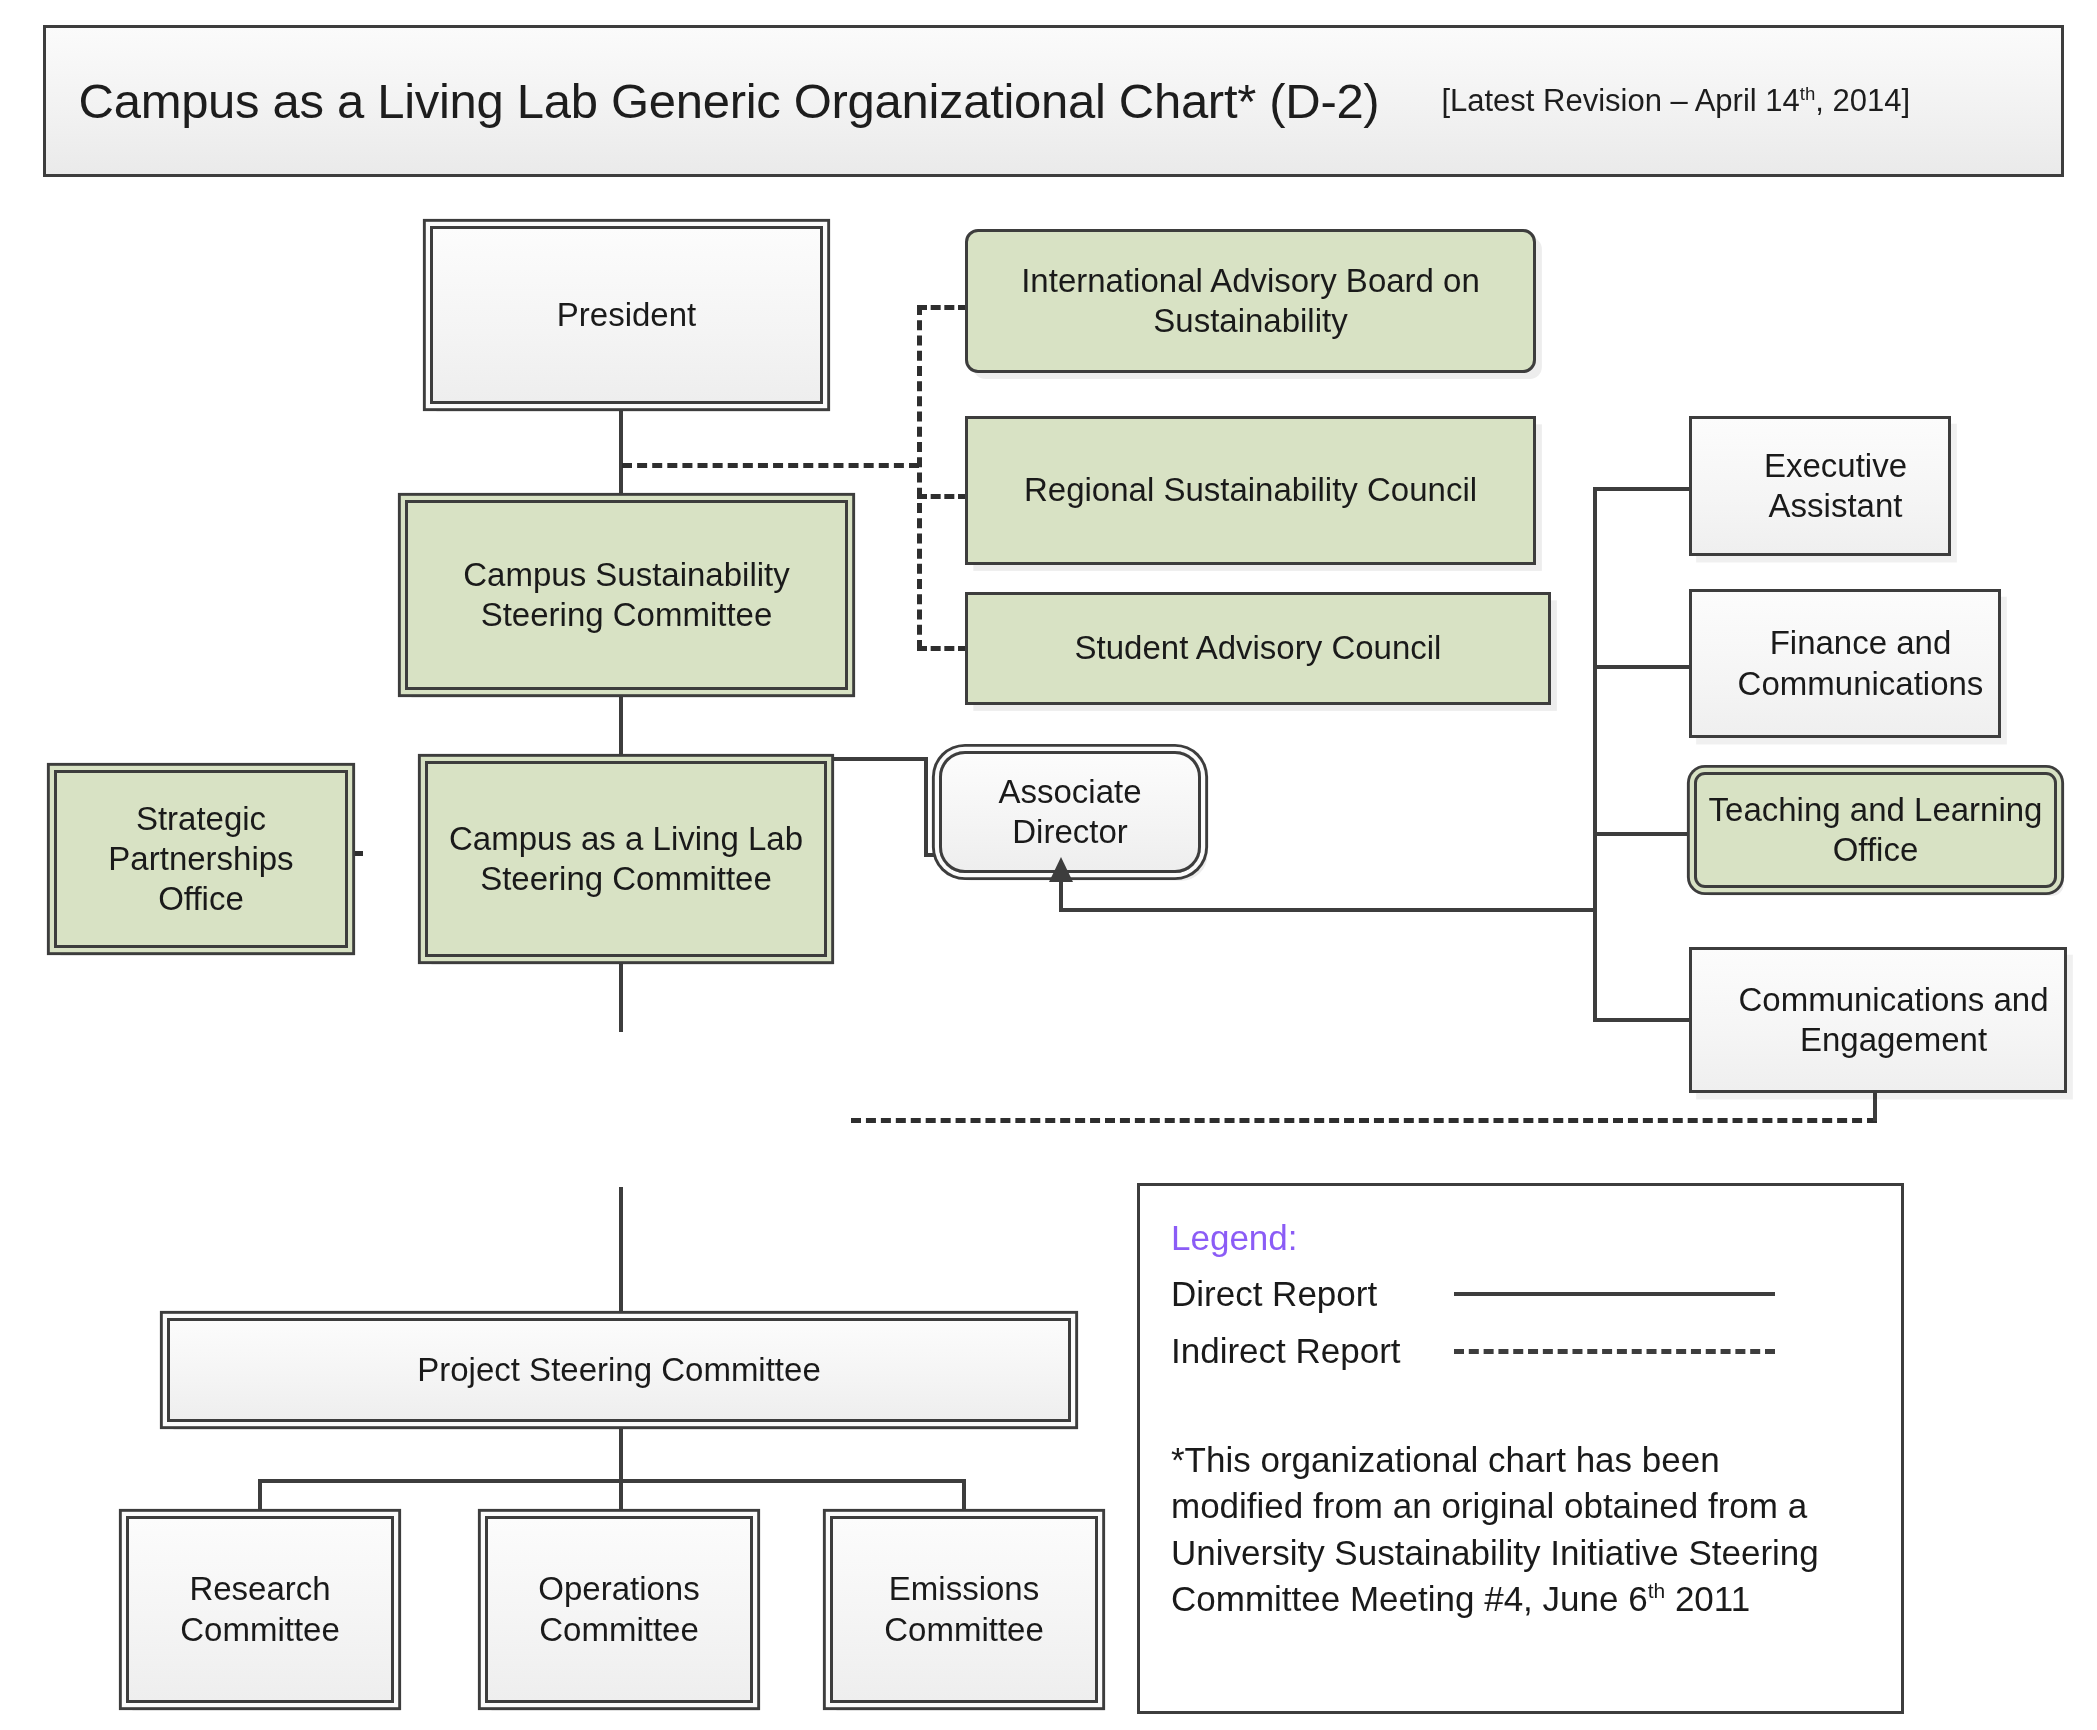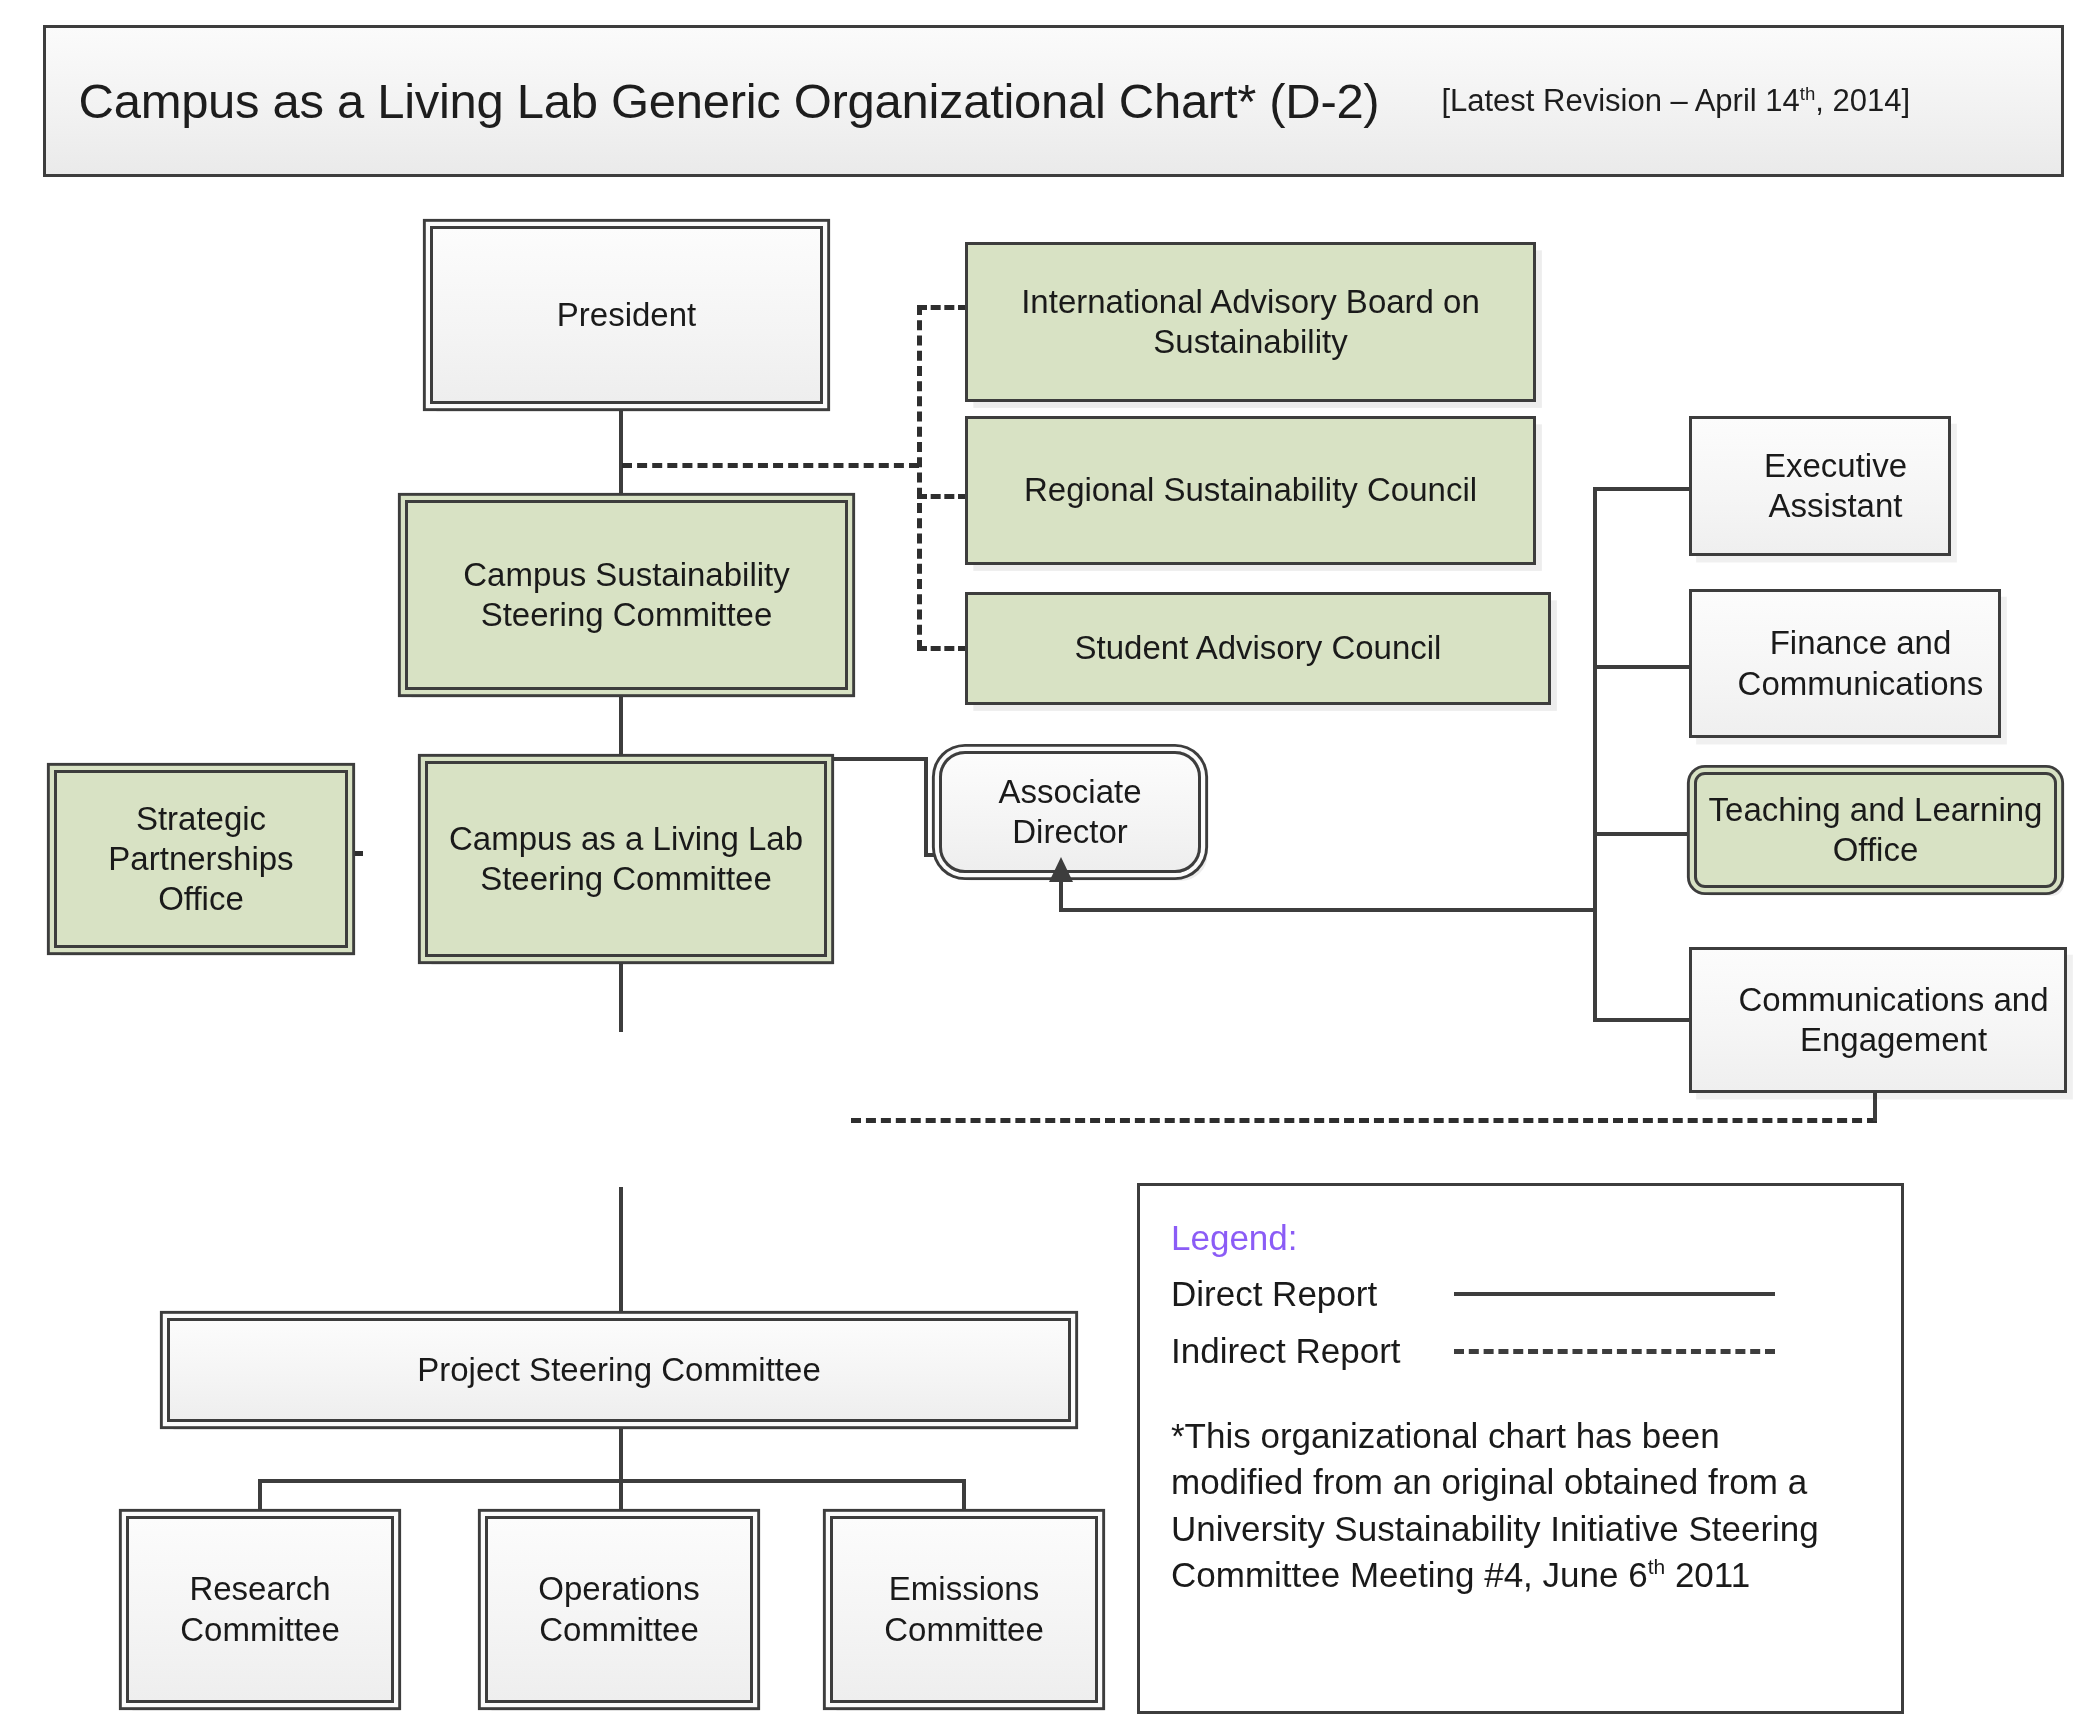--- a/index.html
+++ b/index.html
@@ -77,21 +77,21 @@
   #legend{
     position:absolute;left:1137px;top:1183px;width:767px;height:531px;
     border:3.6px solid #3d3d3d;background:#ffffff;box-sizing:border-box;
     padding:22.6px 0 0 31px;z-index:4;
   }
   #legend .lgrow{display:flex;align-items:center;height:57px;}
   #legend .lgtext{font-size:35px;color:#1a1a1a;width:283px;}
   #legend .solid-sample{width:321px;height:3.6px;background:#3d3d3d;}
   #legend .dashed-sample{width:321px;height:0;border-top:5.4px dashed #3d3d3d;}
   #legend .lgtitle{font-size:35px;color:#8b5cf6;height:57px;line-height:57px;}
-  #legend .note{font-size:35px;color:#1a1a1a;line-height:1.33;margin-top:33px;width:690px;}
+  #legend .note{font-size:35px;color:#1a1a1a;line-height:1.33;margin-top:57px;width:690px;}
   #legend .note sup{font-size:0.6em;vertical-align:super;}
 </style>
 </head>
 <body>
 
 <div id="page">
 
   <div id="title-bar">
     <span class="title-main">Campus as a Living Lab Generic Organizational Chart* (D-2)</span>
     <span class="title-rev"><span>[Latest Revision – April 14</span><sup>th</sup><span>, 2014]</span></span>
@@ -138,21 +138,21 @@
   <div class="ln lnh" style="left:1593px;top:1018px;width:98px;"></div>
 
   <div class="ln lnh" style="left:1059px;top:908px;width:538px;"></div>
   <div class="ln lnv" style="left:1059px;top:879px;width:3.6px;height:33px;"></div>
   <div class="arrow-up" style="left:1049px;top:857px;"></div>
 
   <div class="node n-white" style="left:430px;top:226px;width:393px;height:178px;">
     <span class="lbl">President</span>
   </div>
 
-  <div class="node n-green-single" style="left:965px;top:242px;width:571px;height:160px;">
+  <div class="node n-green-single" style="left:965px;top:229px;width:571px;height:144px;border-radius:13px;">
     <span class="lbl">International Advisory Board on Sustainability</span>
   </div>
 
   <div class="node n-green-single" style="left:965px;top:416px;width:571px;height:149px;">
     <span class="lbl">Regional Sustainability Council</span>
   </div>
 
   <div class="node n-green-single" style="left:965px;top:592px;width:586px;height:113px;">
     <span class="lbl">Student Advisory Council</span>
   </div>

